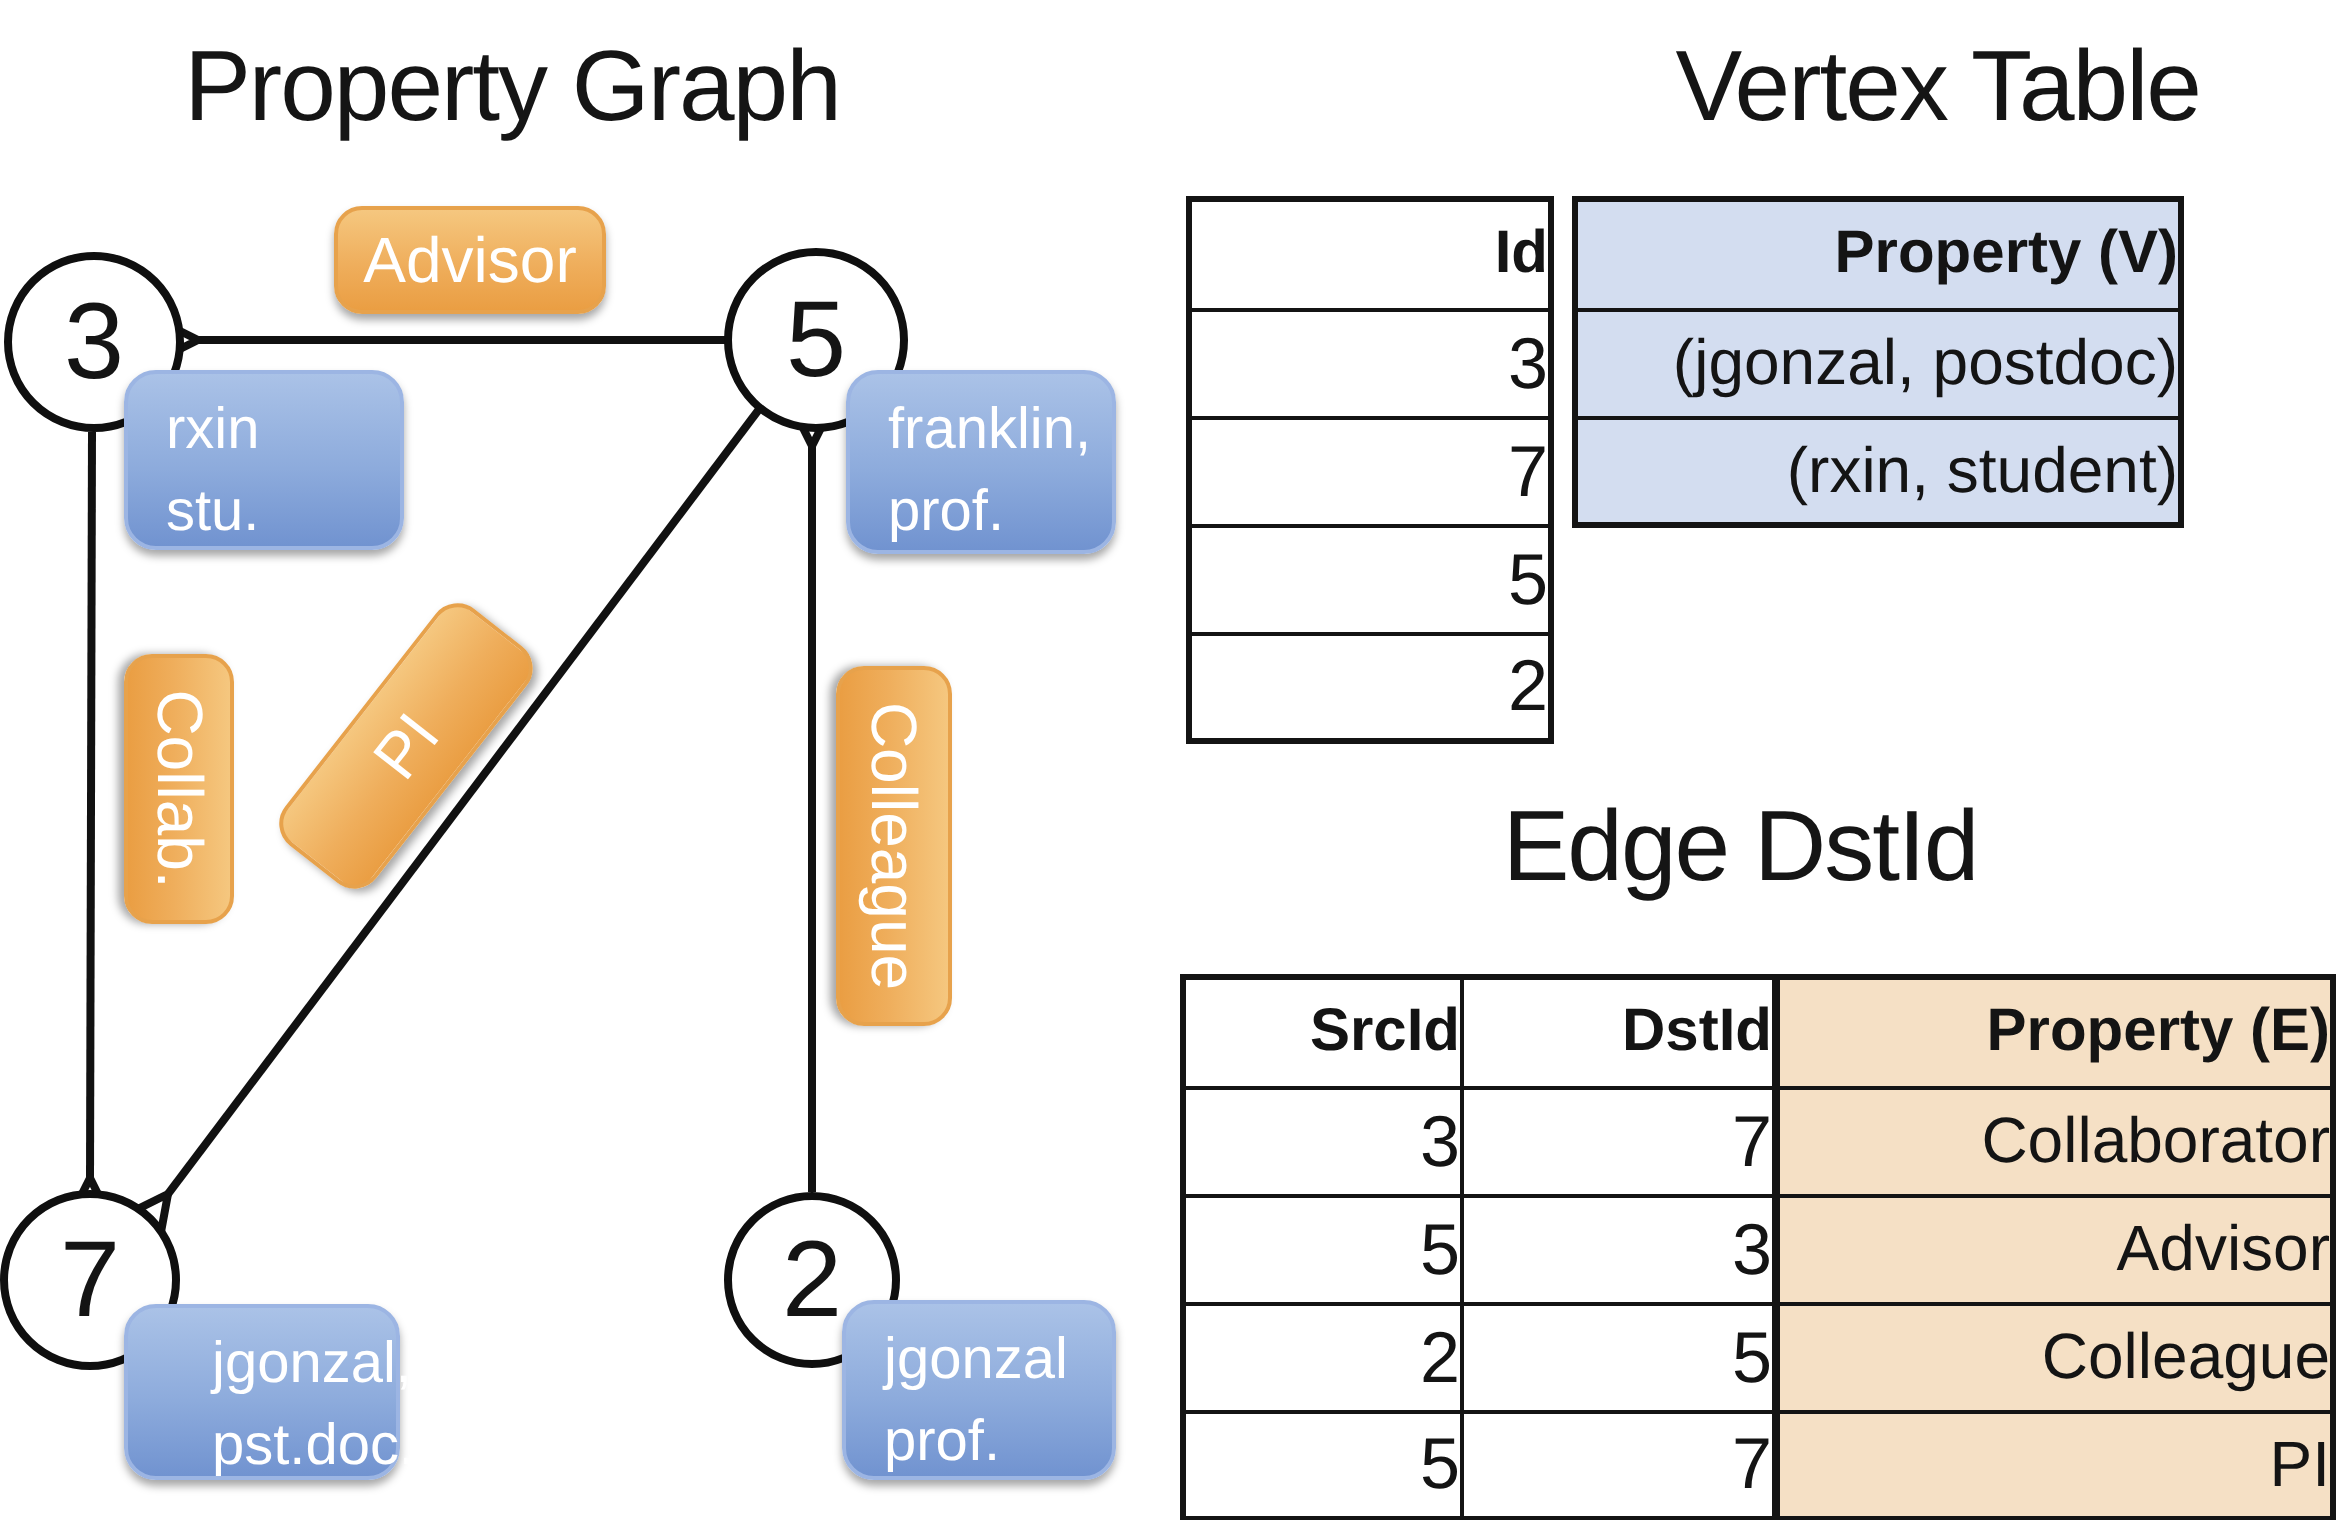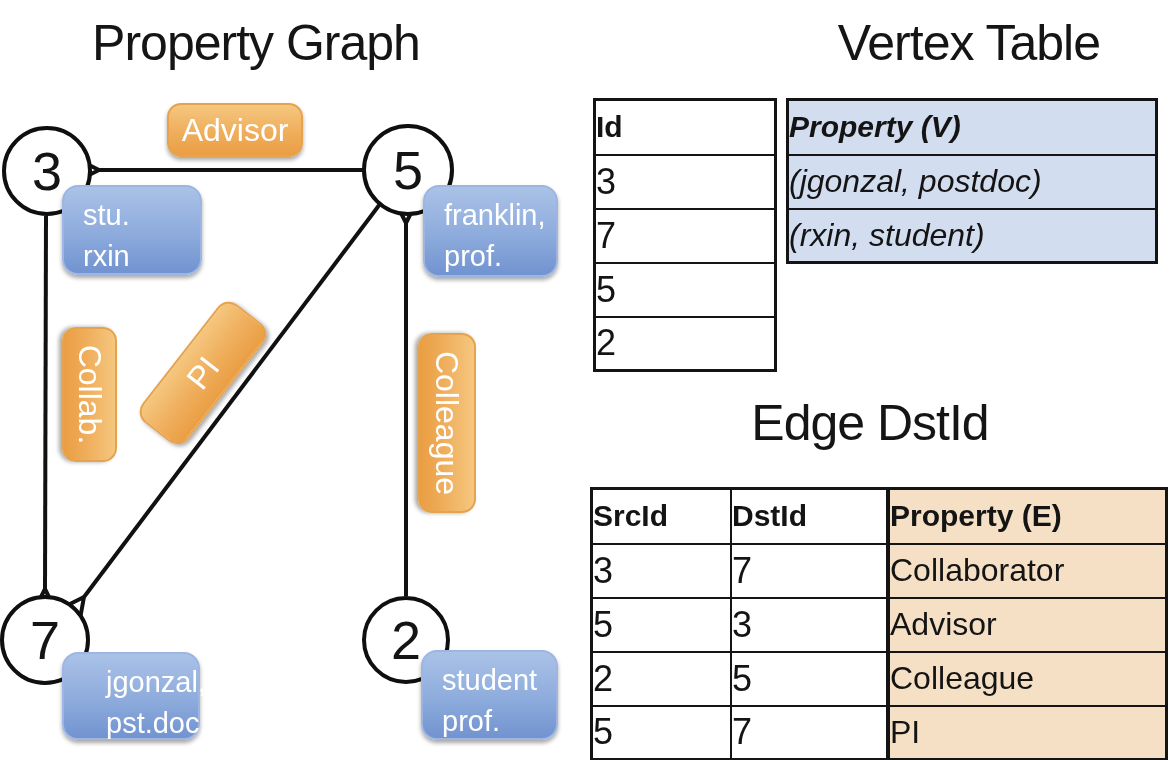--- a/index.html
+++ b/index.html
@@ -27,21 +27,21 @@
   .eprop{
     position:absolute;z-index:2;border-radius:14px;box-sizing:border-box;
     background:linear-gradient(180deg,#f5c77f 0%,#efae5c 55%,#ea9e43 100%);
     border:2px solid #e7a24c;box-shadow:0 3px 4px rgba(0,0,0,0.35);
     color:#ffffff;font-size:32px;display:flex;align-items:center;justify-content:center;
     white-space:nowrap;
   }
   
   table{border-collapse:collapse;table-layout:fixed;position:absolute;
         background:#ffffff;font-size:32px;color:#141414;}
-  td,th{border:2px solid #141414;text-align:left;vertical-align:middle;
+  td,th{border:2px solid #141414;text-align:right;vertical-align:middle;
         padding:0;overflow:hidden;}
   table{border:3px solid #141414;}
   th{font-weight:700;font-size:30px;}
   .numcell{font-size:36px;font-weight:300;}
   .filled-v td,.filled-v th{background:#d3ddf0;}
   .filled-e td,.filled-e th{background:#f5e0c5;}
   tr{height:54px;}
   tr.hdr{height:55px;}
 </style>
 </head>
@@ -70,33 +70,33 @@
     <span>5</span>
   </div>
   <div class="node" style="left:0px;top:595px;width:90px;height:90px;">
     <span>7</span>
   </div>
   <div class="node" style="left:362px;top:596px;width:88px;height:88px;">
     <span>2</span>
   </div>
 
   <div class="vprop" style="left:62px;top:185px;width:140px;height:90px;">
+    <div>rxin</div>
     <div>stu.</div>
-    <div>rxin</div>
   </div>
   <div class="vprop" style="left:423px;top:185px;width:135px;height:92px;">
     <div>franklin,</div>
     <div>prof.</div>
   </div>
   <div class="vprop" style="left:62px;top:652px;width:138px;height:88px;padding-left:42px;">
     <div>jgonzal,</div>
     <div>pst.doc.</div>
   </div>
   <div class="vprop" style="left:421px;top:650px;width:137px;height:90px;">
-    <div>student</div>
+    <div>jgonzal</div>
     <div>prof.</div>
   </div>
 
   <div class="eprop" style="left:167px;top:103px;width:136px;height:54px;">Advisor</div>
   <div class="eprop" style="left:22px;top:367px;width:135px;height:55px;transform:rotate(90deg);">Collab.</div>
   <div class="eprop" style="left:128px;top:344px;width:150px;height:58px;transform:rotate(-52deg);">PI</div>
   <div class="eprop" style="left:357px;top:394px;width:180px;height:58px;transform:rotate(90deg);">Colleague</div>
 
   <div class="title" style="left:640px;top:14px;width:460px;text-align:right;">Vertex Table</div>
 
@@ -113,21 +113,21 @@
         </tr>
     <tr>
       <td class="numcell">5</td>
         </tr>
     <tr>
       <td class="numcell">2</td>
         </tr>
   </tbody>
     </table>
 
-  <table class="filled-v" style="left:786px;top:98px;width:372px;font-style:italic;">
+  <table class="filled-v" style="left:786px;top:98px;width:306px;">
     <tbody>
         <tr class="hdr">
       <th>Property (V)</th>
         </tr>
     <tr>
       <td>(jgonzal, postdoc)</td>
         </tr>
     <tr>
       <td>(rxin, student)</td>
         </tr>

